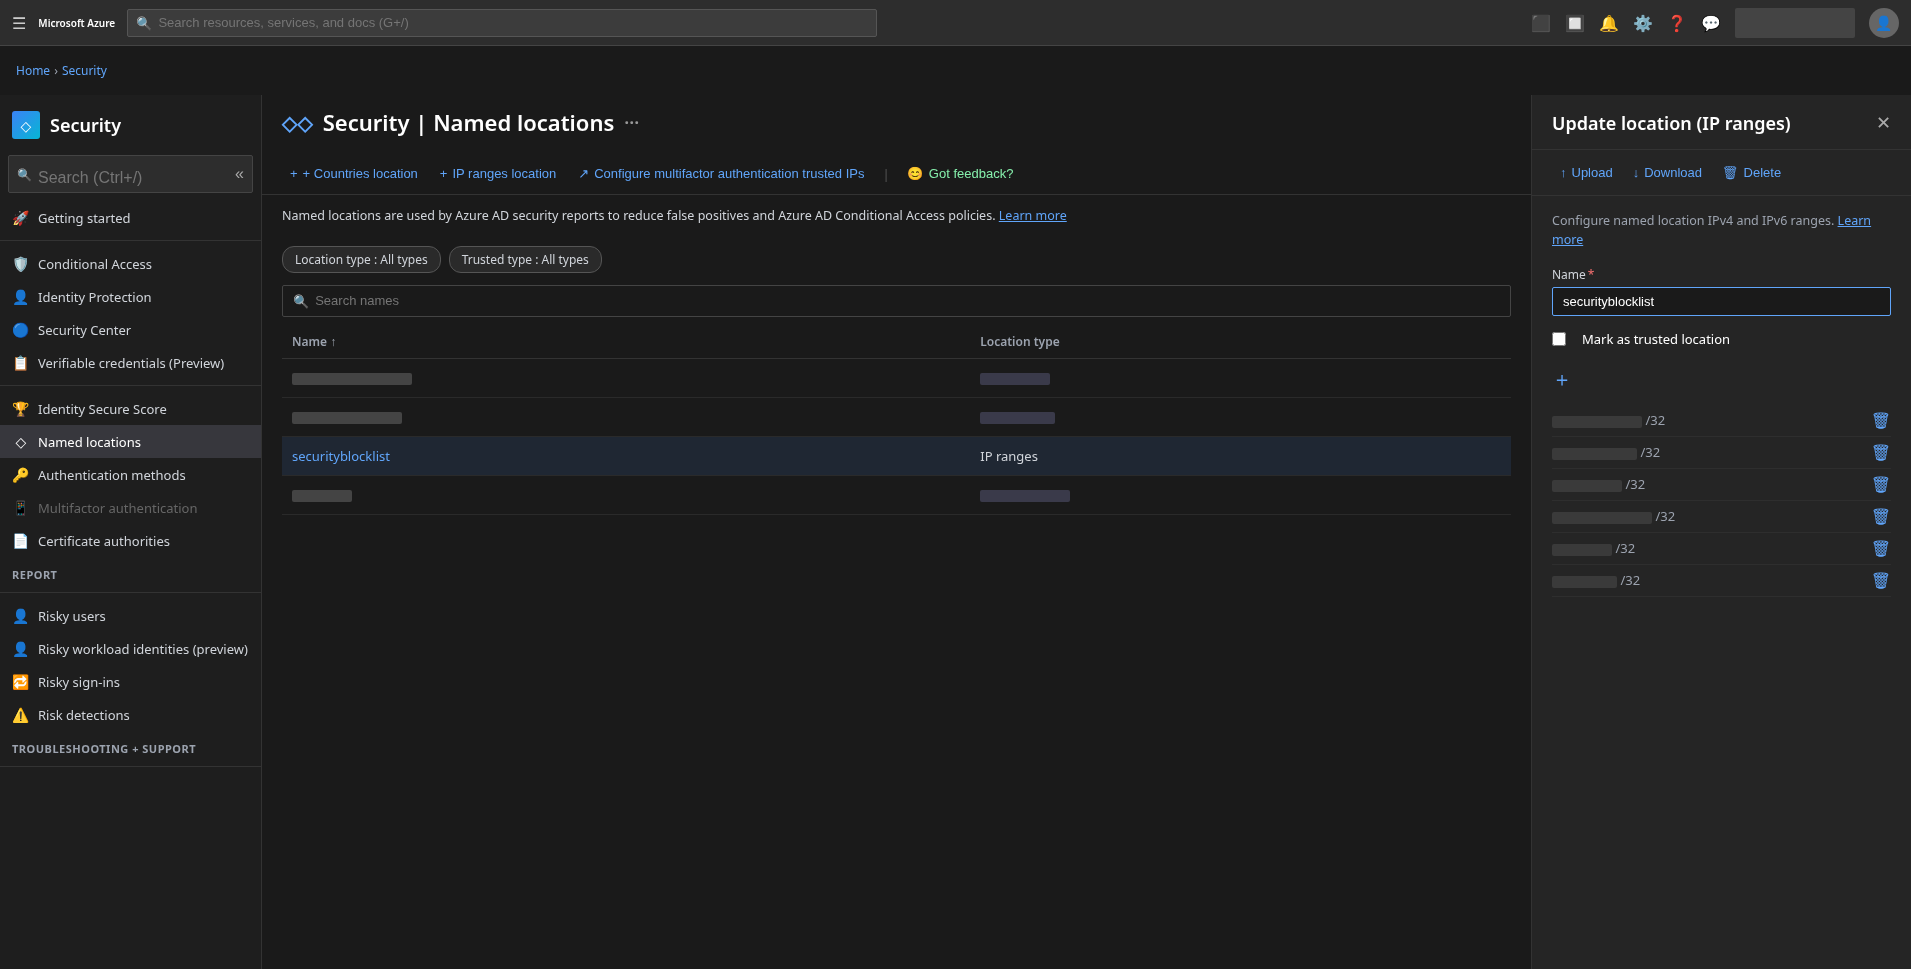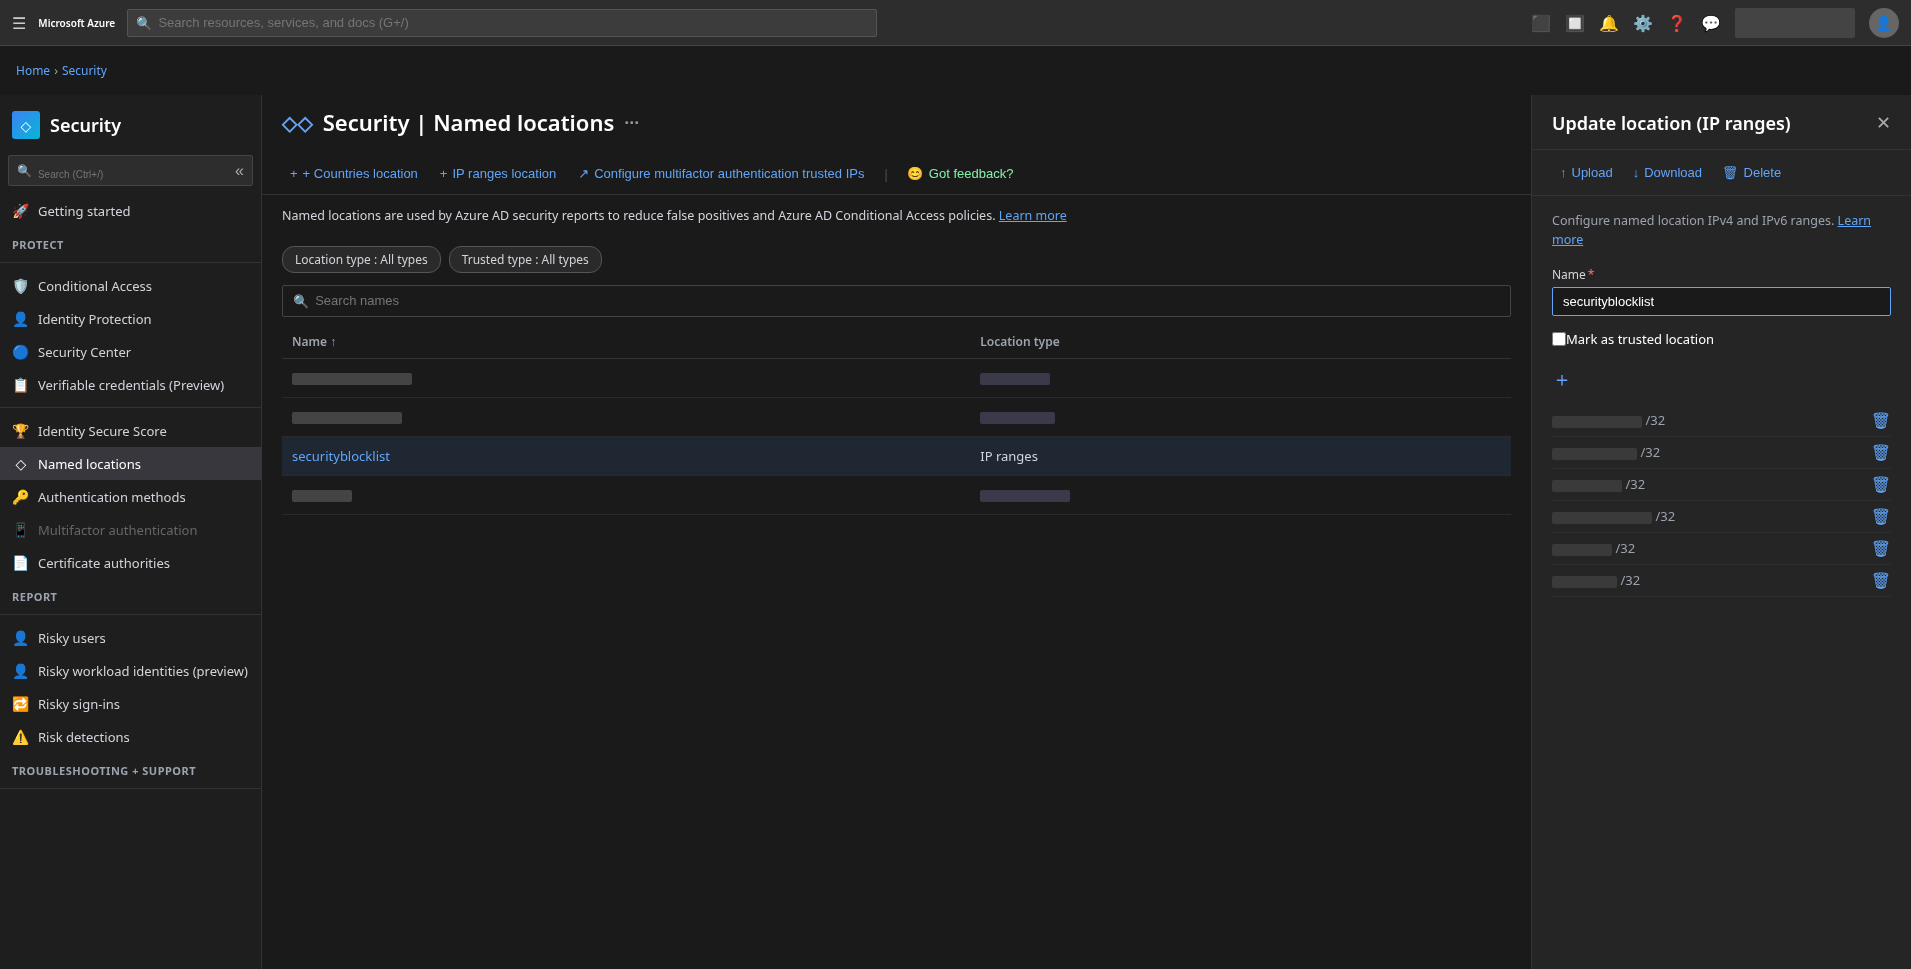--- a/index.html
+++ b/index.html
@@ -112,21 +112,21 @@
       background: #2d2d2d;
       border: 1px solid #444;
       border-radius: 2px;
       padding: 5px 8px;
     }
     .sidebar-search input {
       background: transparent;
       border: none;
       color: #ccc;
       outline: none;
-      font-size: 10px;
+      font-size: 16px;
       width: 100%;
       margin-top: 8px;
     }
     .sidebar-collapse-btn {
       background: none; border: none; color: #aaa; cursor: pointer; font-size: 16px;
     }
     .sidebar-item {
       display: flex;
       align-items: center;
       gap: 8px;
@@ -328,21 +328,21 @@
       border-radius: 2px;
       color: #fff;
       font-size: 13px;
       padding: 6px 10px;
       outline: none;
       margin-bottom: 14px;
     }
     .rp-checkbox-row {
       display: flex;
       align-items: center;
-      gap: 0;
+      gap: 16px;
       margin-bottom: 16px;
     }
     .rp-checkbox-row input[type="checkbox"] {
       width: 14px; height: 14px;
       accent-color: #60a5fa;
     }
     .rp-add-btn {
       background: none;
       border: none;
       color: #60a5fa;
@@ -413,21 +413,20 @@
       <span style="color:#999;font-size:12px;">🔍</span>
       <input placeholder="Search (Ctrl+/)" style="">
       <button class="sidebar-collapse-btn">«</button>
     </div>
 
     <div class="sidebar-item">
       <span class="sidebar-item-icon">🚀</span>
       <span>Getting started</span>
     </div>
 
-    <div class="sidebar-section-label">Protect</div>
     <div class="sidebar-divider"></div>
     <div class="sidebar-item">
       <span class="sidebar-item-icon">🛡️</span>
       <span>Conditional Access</span>
     </div>
     <div class="sidebar-item">
       <span class="sidebar-item-icon">👤</span>
       <span>Identity Protection</span>
     </div>
     <div class="sidebar-item">

